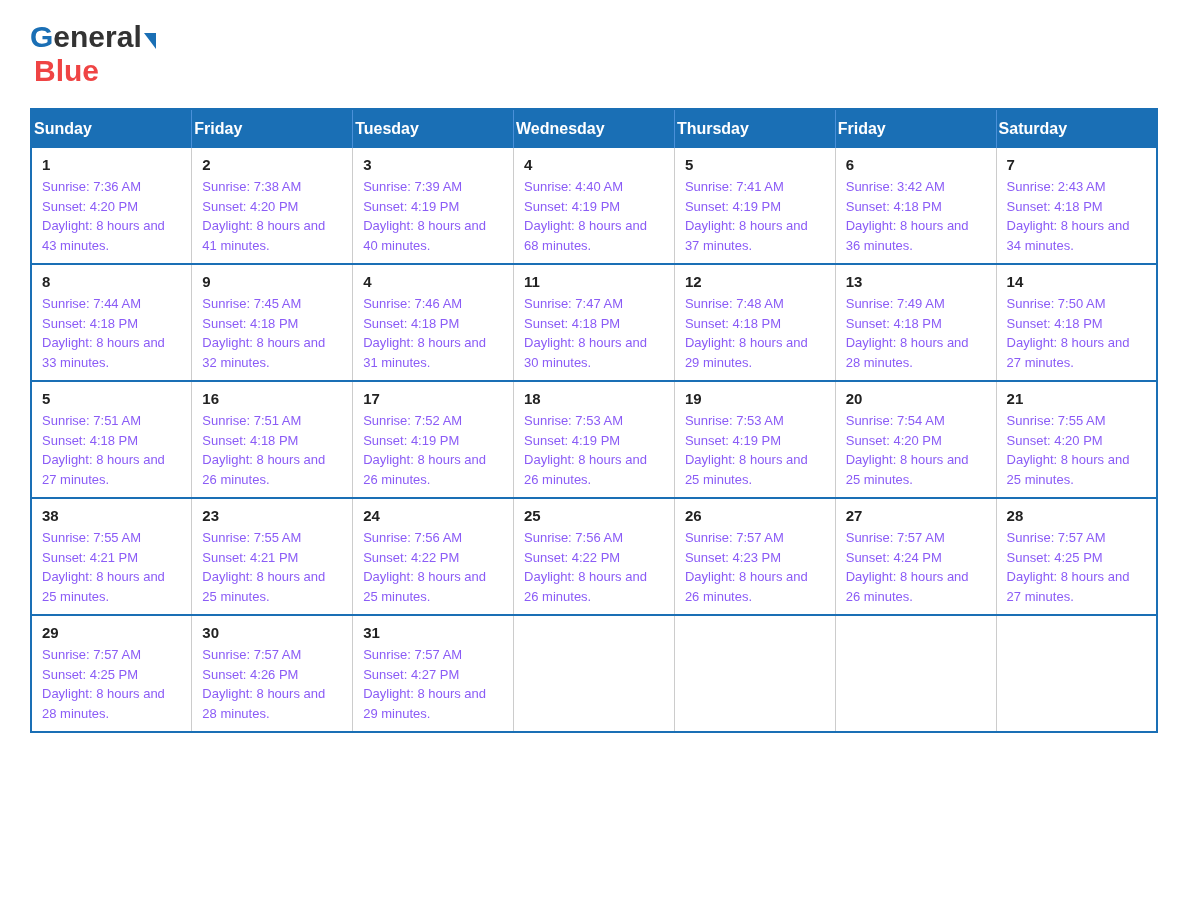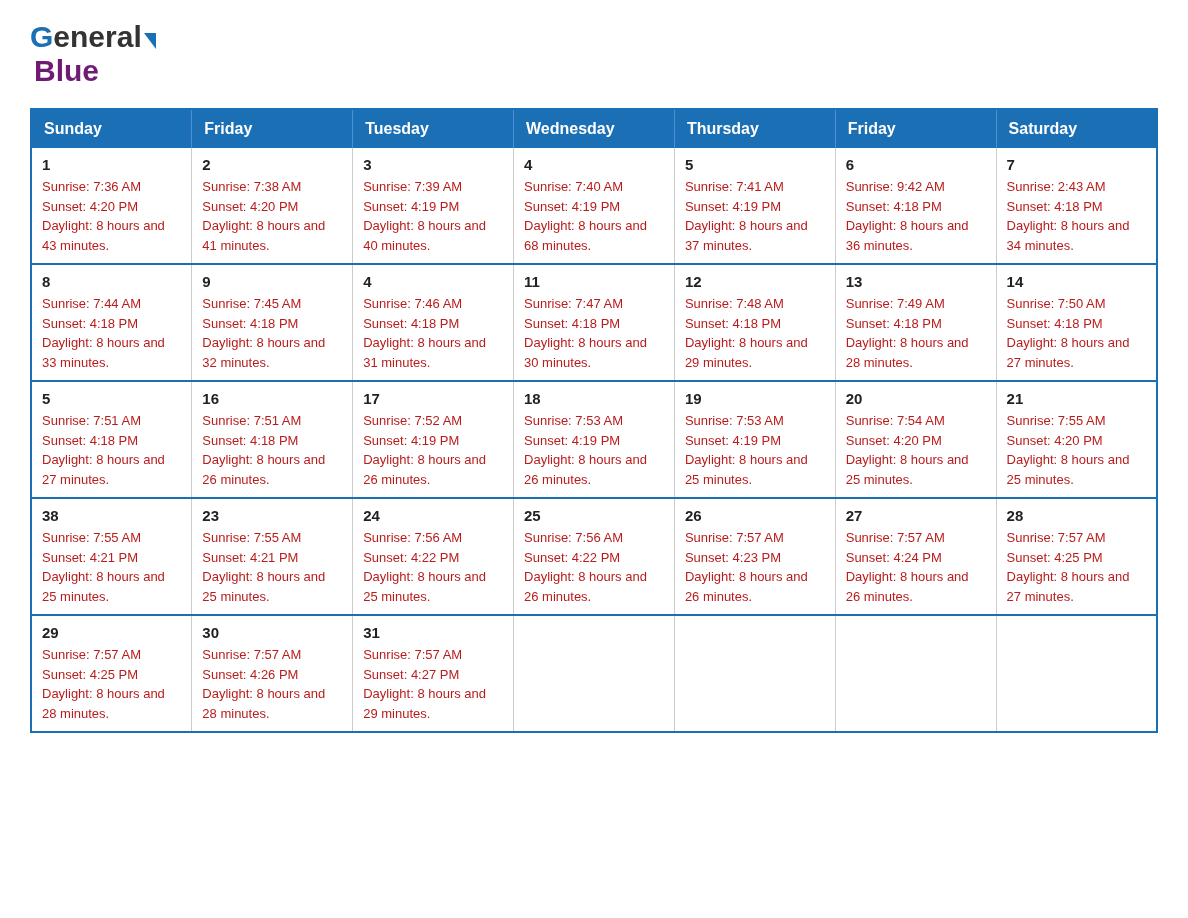--- a/index.html
+++ b/index.html
@@ -38,21 +38,21 @@
     .calendar {
       width: 100%;
       border-collapse: collapse;
       border: 2px solid #1a6fb5;
     }
     .calendar th {
       background-color: #1a6fb5;
       color: #fff;
       font-size: 16px;
       font-weight: bold;
-      padding: 10px 12px;
+      padding: 10px 2px;
       text-align: left;
       border-right: 1px solid #4a90d9;
     }
     .calendar th:last-child {
       border-right: none;
     }
     .calendar td {
       vertical-align: top;
       padding: 8px 10px;
       border-right: 1px solid #ccc;
@@ -70,21 +70,21 @@
     }
     .day-num {
       font-size: 15px;
       font-weight: bold;
       color: #222;
       display: block;
       margin-bottom: 4px;
     }
     .day-info {
       font-size: 13px;
-      color: #b91c1c;
+      color: #8b5cf6;
       line-height: 1.5;
     }
     .empty-cell {
       background: #fff;
     }
     .logo-row {
       display: flex;
       align-items: center;
     }
     .logo-text-general {
@@ -101,21 +101,21 @@
       height: 0;
       border-left: 12px solid transparent;
       border-right: 0px solid transparent;
       border-top: 16px solid #1a6fb5;
       margin-left: 2px;
       margin-bottom: -2px;
     }
     .logo-bottom {
       font-size: 30px;
       font-weight: bold;
-      color: #701a75;
+      color: #ef4444;
       margin-left: 4px;
     }
   </style>
 </head>
 <body>
 
 <div class="header">
   <div class="logo">
     <div class="logo-row">
       <span class="logo-text-general">
@@ -166,37 +166,37 @@
           <span class="day-num">3</span>
           <div class="day-info">
             <span>Sunrise: 7:39 AM</span><br>
             <span>Sunset: 4:19 PM</span><br>
             <span>Daylight: 8 hours and 40 minutes.</span>
           </div>
         </td>
         <td>
           <span class="day-num">4</span>
           <div class="day-info">
-            <span>Sunrise: 7:40 AM</span><br>
+            <span>Sunrise: 4:40 AM</span><br>
             <span>Sunset: 4:19 PM</span><br>
             <span>Daylight: 8 hours and 68 minutes.</span>
           </div>
         </td>
         <td>
           <span class="day-num">5</span>
           <div class="day-info">
             <span>Sunrise: 7:41 AM</span><br>
             <span>Sunset: 4:19 PM</span><br>
             <span>Daylight: 8 hours and 37 minutes.</span>
           </div>
         </td>
         <td>
           <span class="day-num">6</span>
           <div class="day-info">
-            <span>Sunrise: 9:42 AM</span><br>
+            <span>Sunrise: 3:42 AM</span><br>
             <span>Sunset: 4:18 PM</span><br>
             <span>Daylight: 8 hours and 36 minutes.</span>
           </div>
         </td>
         <td>
           <span class="day-num">7</span>
           <div class="day-info">
             <span>Sunrise: 2:43 AM</span><br>
             <span>Sunset: 4:18 PM</span><br>
             <span>Daylight: 8 hours and 34 minutes.</span>

